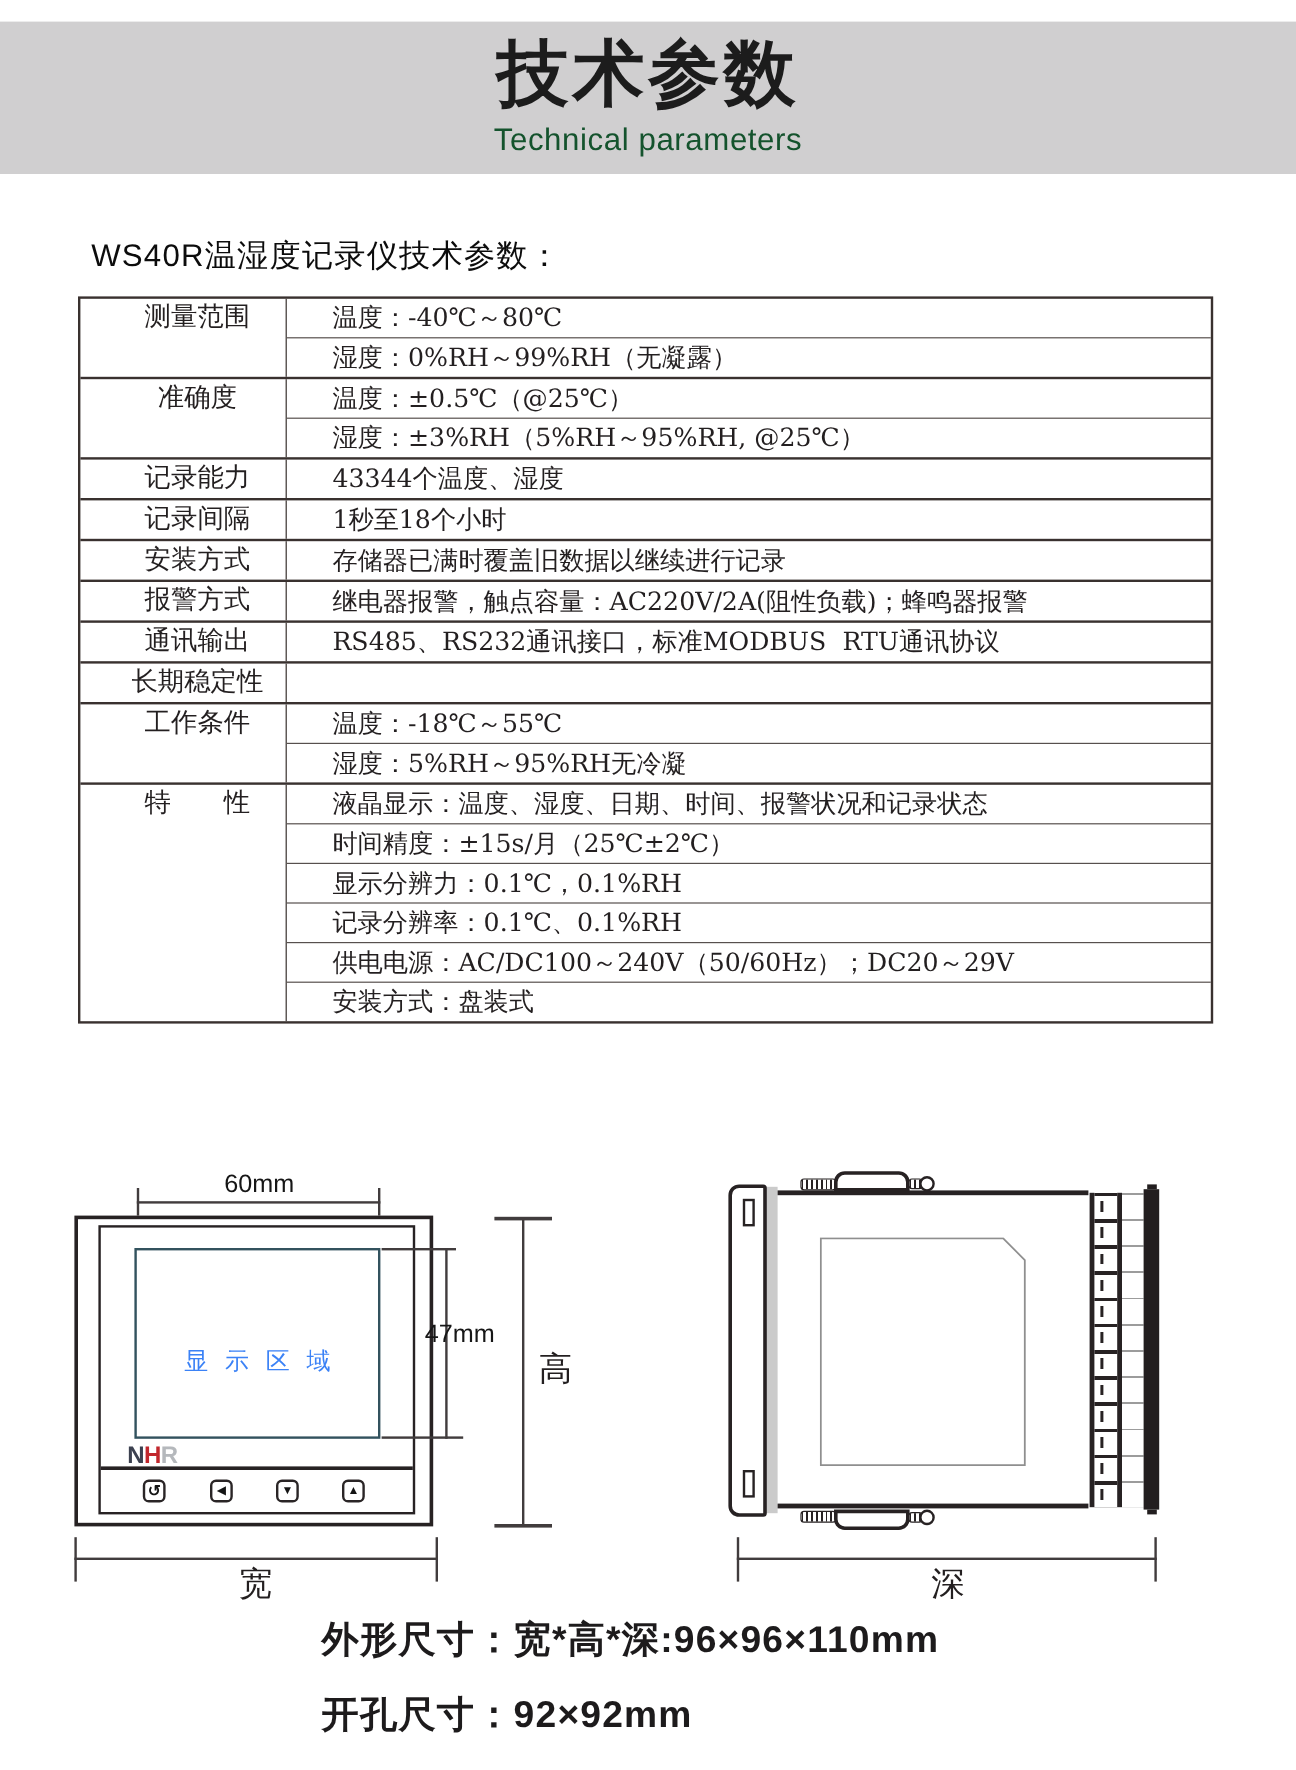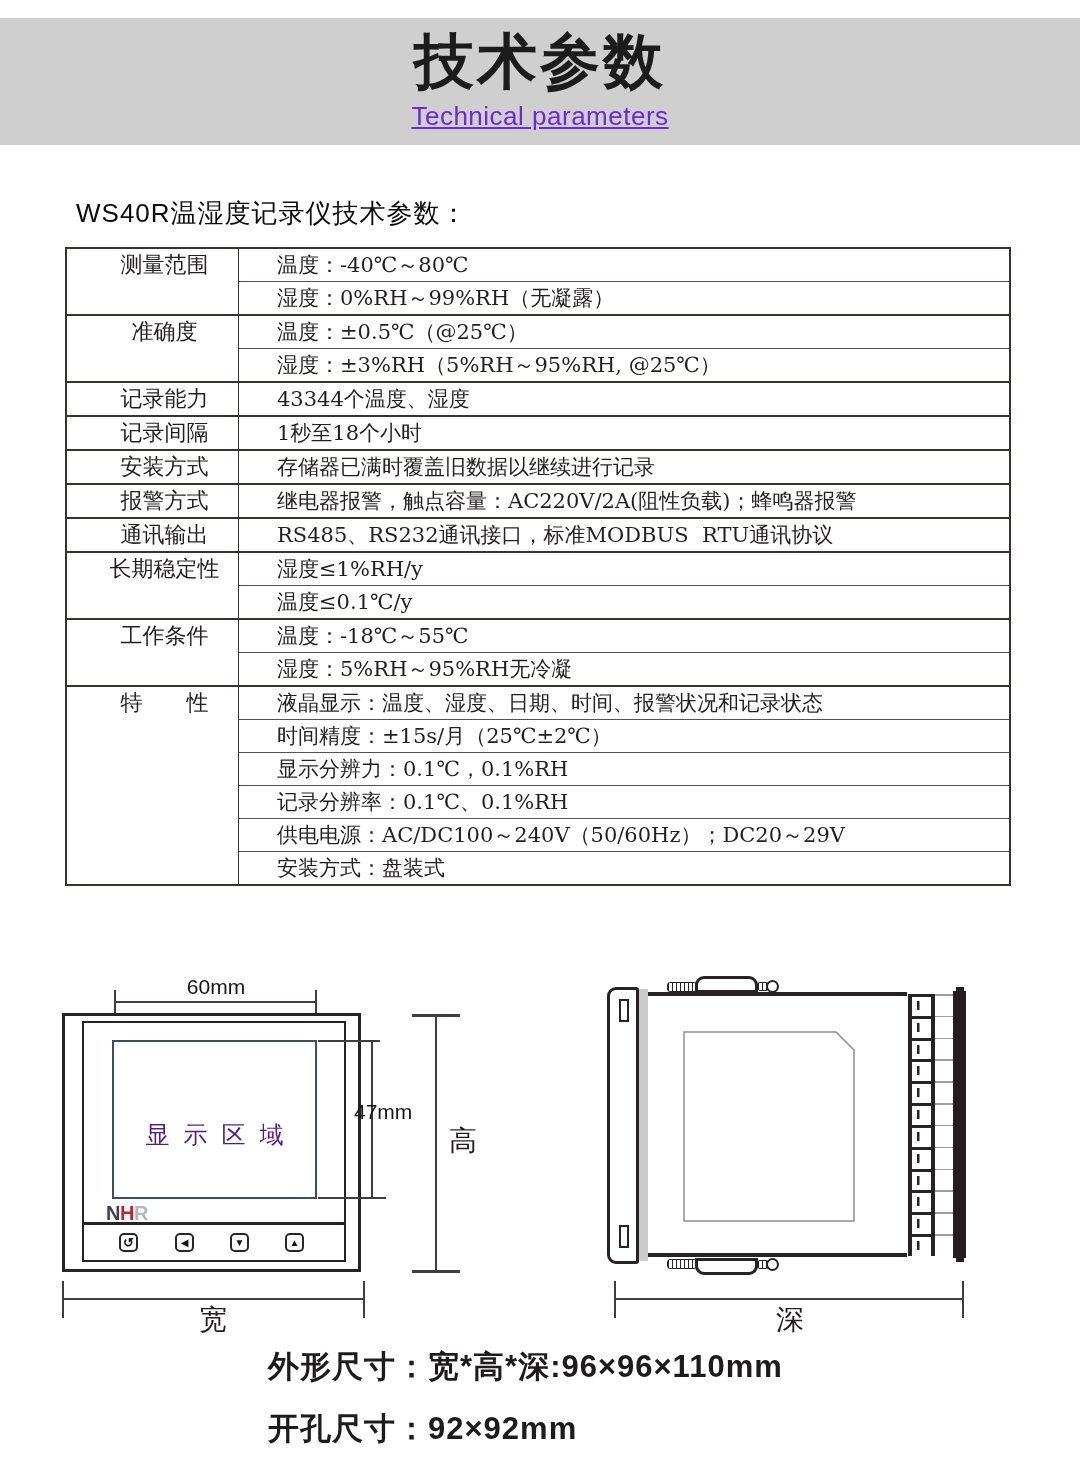--- a/index.html
+++ b/index.html
@@ -4,21 +4,21 @@
 <style>
   html,body{margin:0;padding:0;background:#fff;}
   .canvas{position:relative;width:1080px;height:1475px;background:#ffffff;overflow:hidden;
           font-family:"Liberation Sans",sans-serif;color:#231f20;}
   .abs{position:absolute;}
 
   
   .header-band{position:absolute;left:0;top:18px;width:1080px;height:127px;background:#d0cfd0;
                display:flex;flex-direction:column;align-items:center;justify-content:center;}
   .title{font-size:60px;font-weight:900;letter-spacing:3px;line-height:1;color:#1c1c1c;}
-  .subtitle{font-size:26px;color:#6d28d9;margin-top:9px;letter-spacing:.5px;text-decoration:underline;}
+  .subtitle{font-size:26px;color:#14532d;margin-top:9px;letter-spacing:.5px;}
 
   .intro{position:absolute;left:76px;top:196px;font-size:26px;font-weight:400;color:#0c0c0c;letter-spacing:1px;}
 
   
   .spec-table{position:absolute;left:65px;top:247px;width:942px;border:2.5px solid #39312f;background:#fff;}
   .group{display:grid;grid-template-columns:172px 1fr;border-top:2px solid #39312f;}
   .group:first-child{border-top:none;}
   .g-label{font-family:"DejaVu Serif","Liberation Serif",serif;font-size:22px;color:#231f20;
            display:flex;justify-content:center;align-items:flex-start;line-height:32px;
            border-right:1.5px solid #39312f;white-space:pre;padding-left:24px;}
@@ -30,21 +30,21 @@
 
   
   .ln{background:#413c3d;}
   .rect{border:3px solid #272223;background:#fff;box-sizing:border-box;}
   .dim-label{font-size:21px;color:#161616;text-align:center;}
   .cjk-dim{font-family:"DejaVu Serif","Liberation Serif",serif;font-size:28px;color:#231f20;text-align:center;}
 
   
   .display-rect{border:2.5px solid #32525e;background:#fff;box-sizing:border-box;
                 display:flex;align-items:center;justify-content:center;}
-  .display-rect span{font-family:"DejaVu Serif","Liberation Serif",serif;font-size:24px;color:#4c1d95;
+  .display-rect span{font-family:"DejaVu Serif","Liberation Serif",serif;font-size:20px;color:#3b82f6;
                      letter-spacing:14px;padding-left:14px;margin-top:30px;}
   .logo{font-size:20px;font-weight:800;letter-spacing:-.5px;line-height:1;}
   .key{width:19px;height:19px;border:2px solid #2a2526;border-radius:5px;background:#fff;box-sizing:border-box;
        display:flex;align-items:center;justify-content:center;color:#141414;}
   .key .tri{font-size:10px;line-height:1;}
   .key .cyc{font-size:13px;font-weight:700;line-height:1;}
 
   
   .thread{background:repeating-linear-gradient(90deg,#272223 0 1.5px,#fff 1.5px 4px);
           border:1px solid #272223;border-radius:3px;box-sizing:border-box;}
@@ -115,24 +115,20 @@
         </div>
       </div>
       <div class="group">
         <div class="g-label">通讯输出</div>
         <div class="g-rows">
           <div class="g-row">RS485、RS232通讯接口，标准MODBUS  RTU通讯协议</div>
         </div>
       </div>
       <div class="group">
         <div class="g-label">长期稳定性</div>
-        <div class="g-rows">
-          <div class="g-row">湿度≤1%RH/y</div>
-          <div class="g-row">温度≤0.1℃/y</div>
-        </div>
       </div>
       <div class="group">
         <div class="g-label">工作条件</div>
         <div class="g-rows">
           <div class="g-row">温度：-18℃～55℃</div>
           <div class="g-row">湿度：5%RH～95%RH无冷凝</div>
         </div>
       </div>
       <div class="group">
         <div class="g-label">特　　性</div>

